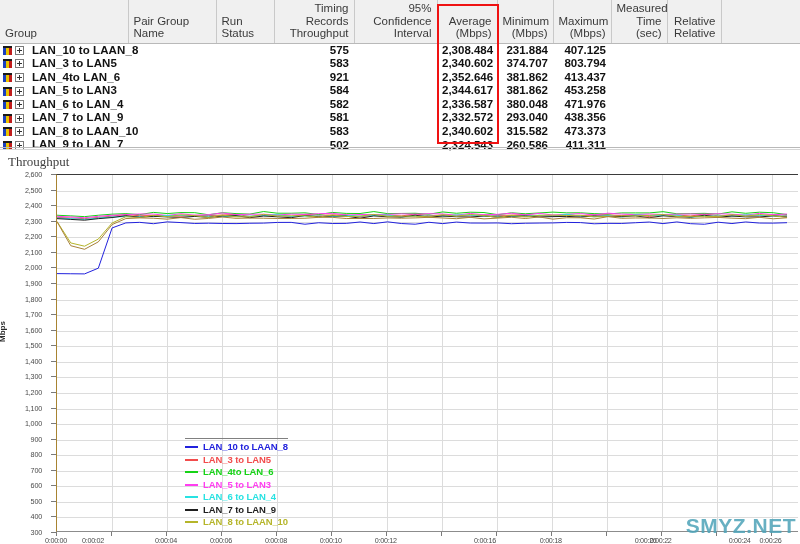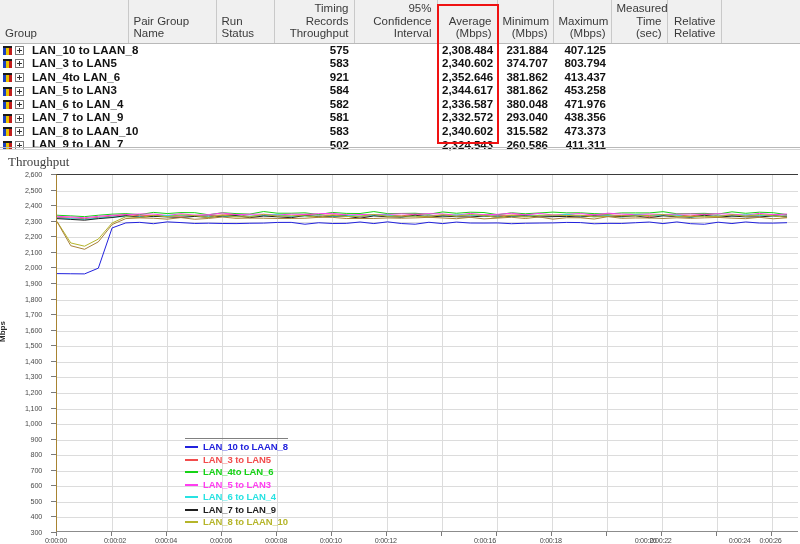--- a/index.html
+++ b/index.html
@@ -436,21 +436,21 @@
         <div class="ytick-lbl" style="top: 333.3px;">600</div>
         <div class="ytick-mark" style="left: 51px; top: 348.9px;"></div>
         <div class="ytick-lbl" style="top: 348.9px;">500</div>
         <div class="ytick-mark" style="left: 51px; top: 364.4px;"></div>
         <div class="ytick-lbl" style="top: 364.4px;">400</div>
         <div class="ytick-mark" style="left: 51px; top: 380px;"></div>
         <div class="ytick-lbl" style="top: 380px;">300</div>
         <div class="xtick-mark" style="left: 56px;"></div>
         <div class="xtick-lbl" style="left: 56px;">0:00:00</div>
         <div class="xtick-mark" style="left: 111px;"></div>
-        <div class="xtick-lbl" style="left: 115px;">0:00:02</div>
+        <div class="xtick-lbl" style="left: 93px;">0:00:02</div>
         <div class="xtick-mark" style="left: 165.9px;"></div>
         <div class="xtick-lbl" style="left: 165.9px;">0:00:04</div>
         <div class="xtick-mark" style="left: 220.9px;"></div>
         <div class="xtick-lbl" style="left: 220.9px;">0:00:06</div>
         <div class="xtick-mark" style="left: 275.9px;"></div>
         <div class="xtick-lbl" style="left: 275.9px;">0:00:08</div>
         <div class="xtick-mark" style="left: 330.8px;"></div>
         <div class="xtick-lbl" style="left: 330.8px;">0:00:10</div>
         <div class="xtick-mark" style="left: 385.8px;"></div>
         <div class="xtick-lbl" style="left: 385.8px;">0:00:12</div>
@@ -462,15 +462,16 @@
         <div class="xtick-lbl" style="left: 550.7px;">0:00:18</div>
         <div class="xtick-mark" style="left: 605.6px;"></div>
         <div class="xtick-lbl" style="left: 605.6px; margin-left: 40px;">0:00:20</div>
         <div class="xtick-mark" style="left: 660.6px;"></div>
         <div class="xtick-lbl" style="left: 660.6px;">0:00:22</div>
         <div class="xtick-mark" style="left: 715.6px;"></div>
         <div class="xtick-lbl" style="left: 715.6px; margin-left: 24px;">0:00:24</div>
         <div class="xtick-mark" style="left: 770.5px;"></div>
         <div class="xtick-lbl" style="left: 770.5px;">0:00:26</div>
       </div>
+    <div class="wm-corner">SMYZ.NET</div>
   </div>
 
 </div>
 
 </body></html>

